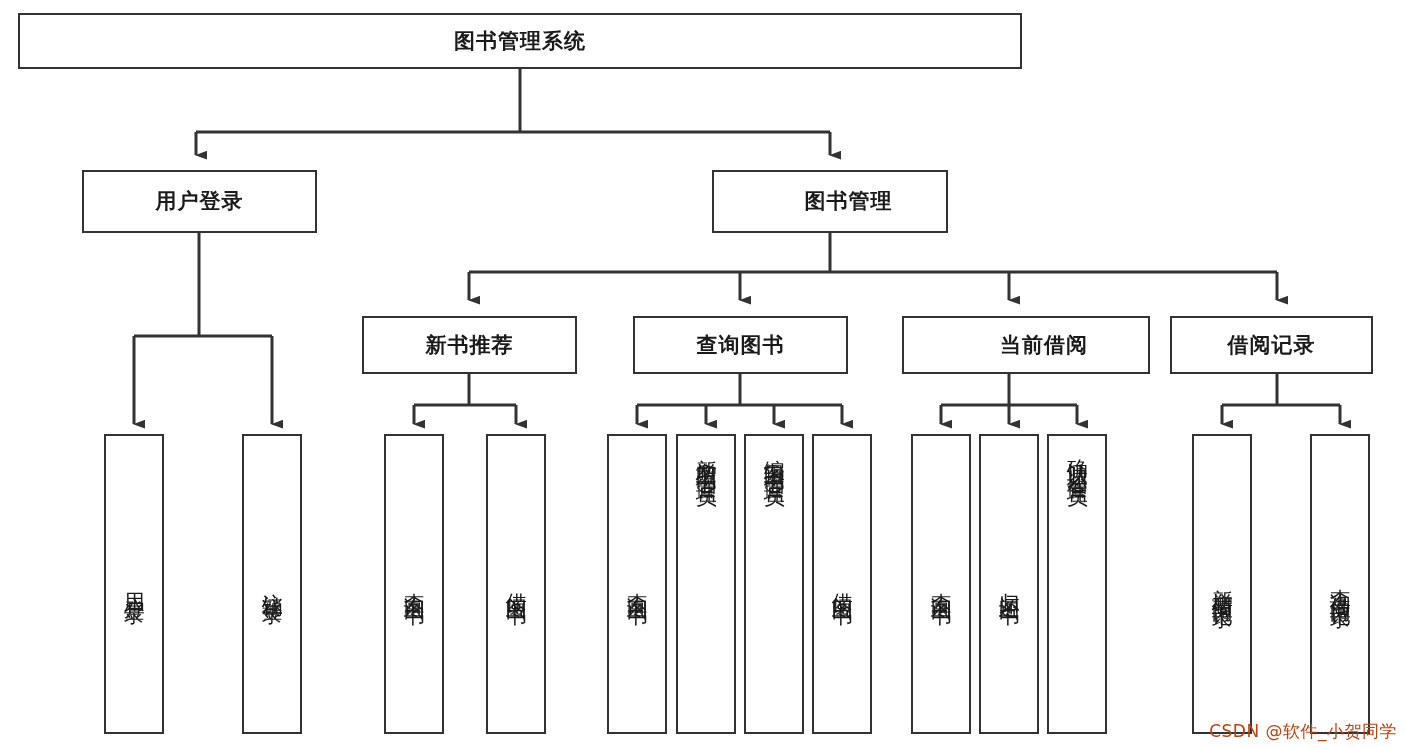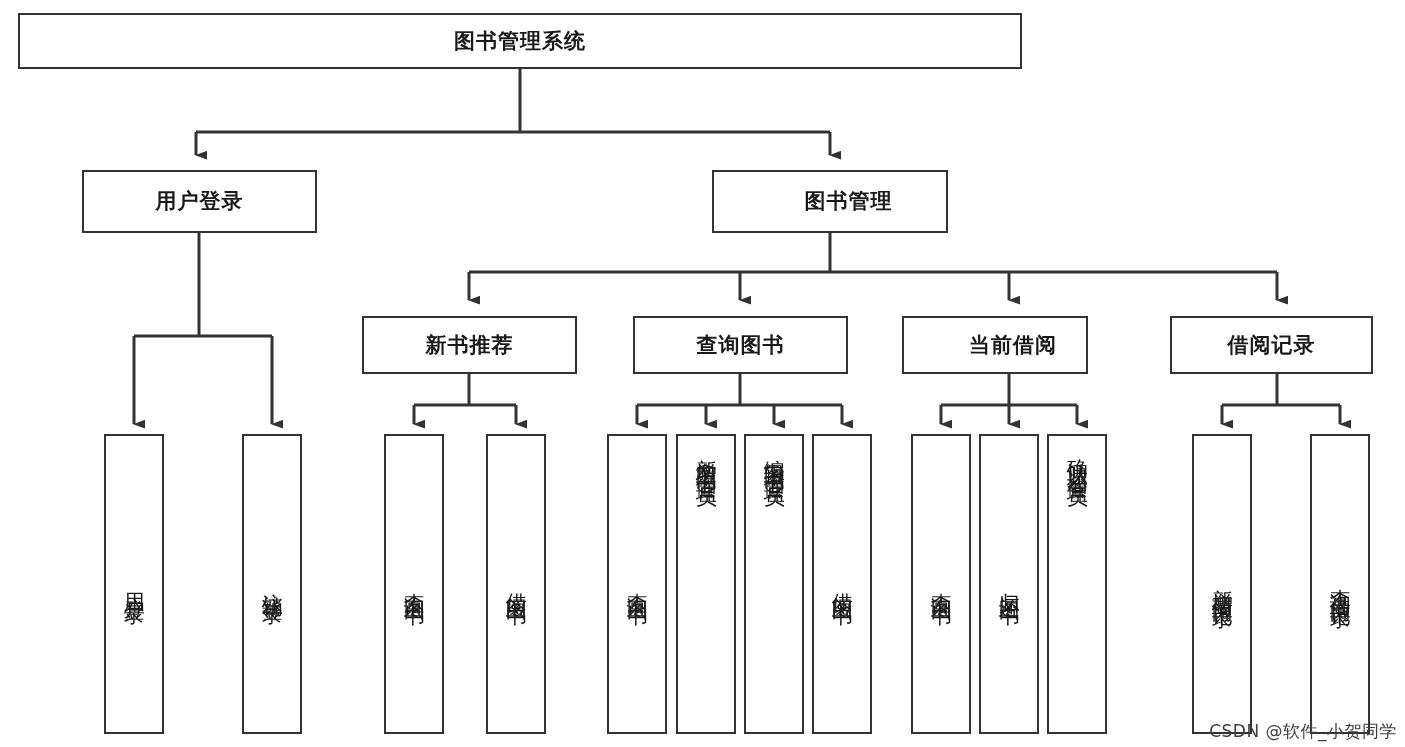--- a/index.html
+++ b/index.html
@@ -58,21 +58,21 @@
     justify-content: flex-start;
   }
   .node-label {
     display: block;
     white-space: pre-line;
   }
   #watermark {
     position: absolute;
     right: 8px;
     bottom: 4px;
-    color: #404040;
+    color: #c2410c;
     font-size: 17px;
     letter-spacing: 0.5px;
     z-index: 5;
     user-select: none;
   }
 </style>
 </head>
 <body>
 
 <div id="canvas">
@@ -138,21 +138,21 @@
   <div class="node horizontal" style="left:712px; top:170px; width:236px; height:63px;padding-left:37px;">
     <span class="node-label">图书管理</span>
   </div>
 
   <div class="node horizontal" style="left:362px; top:316px; width:215px; height:58px;">
     <span class="node-label">新书推荐</span>
   </div>
   <div class="node horizontal" style="left:633px; top:316px; width:215px; height:58px;">
     <span class="node-label">查询图书</span>
   </div>
-  <div class="node horizontal" style="left:902px; top:316px; width:186px; height:58px;padding-left:36px;">
+  <div class="node horizontal" style="left:902px; top:316px; width:248px; height:58px;padding-left:36px;">
     <span class="node-label">当前借阅</span>
   </div>
   <div class="node horizontal" style="left:1170px; top:316px; width:203px; height:58px;">
     <span class="node-label">借阅记录</span>
   </div>
 
   <div class="node vertical" style="left:104px; top:434px; width:60px; height:300px;">
     <span class="node-label">用户登录</span>
   </div>
   <div class="node vertical" style="left:242px; top:434px; width:60px; height:300px;">

